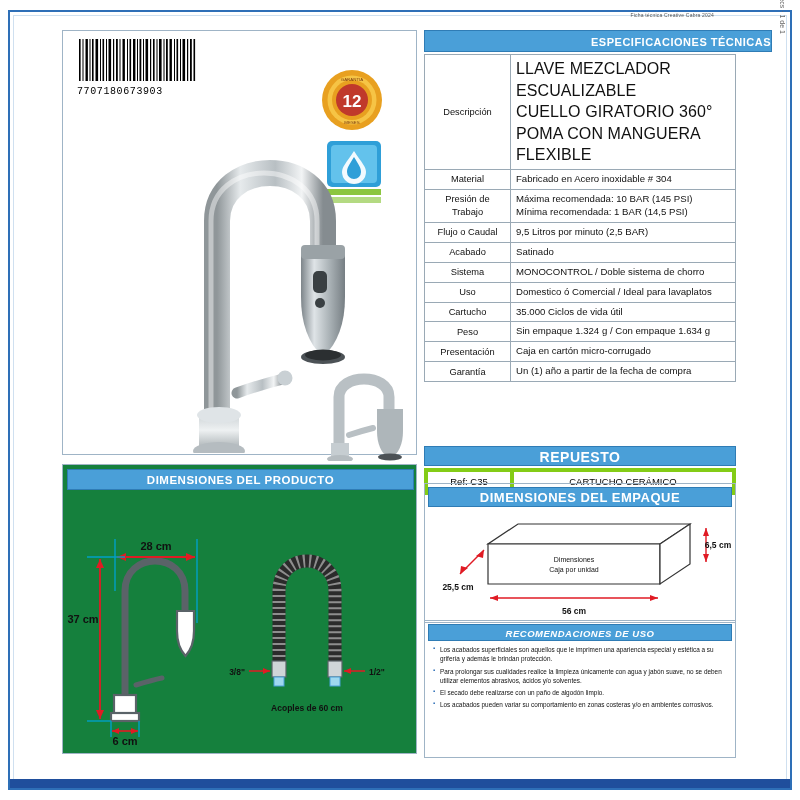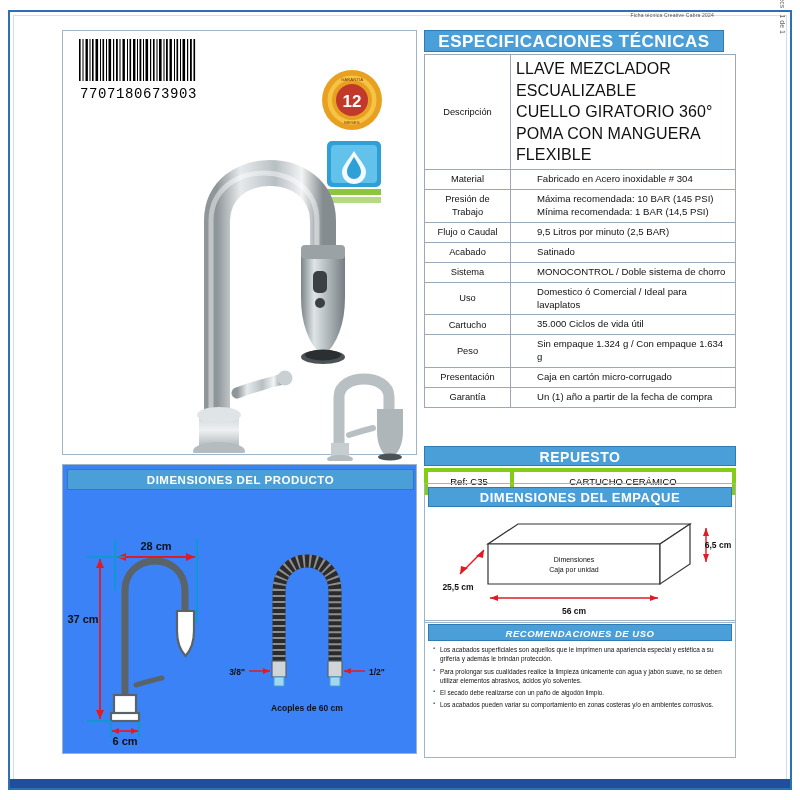--- a/index.html
+++ b/index.html
@@ -71,24 +71,24 @@
     background: #fff;
   }
   .barcode {
     position: absolute;
     left: 14px; top: 8px;
     width: 120px;
   }
   .barcode .bars { height: 42px; width: 120px; }
   .barcode .num {
     font-family: "Liberation Mono", monospace;
-    font-size: 14px;
+    font-size: 10px;
     letter-spacing: .6px;
     margin-top: 1px;
-    text-align: right;
+    text-align: left;
   }
   .seal-12 {
     position: absolute;
     left: 258px; top: 38px;
     width: 62px; height: 62px;
   }
   .seal-water {
     position: absolute;
     left: 262px; top: 108px;
     width: 58px; height: 66px;
@@ -103,40 +103,40 @@
     left: 250px; top: 320px;
     width: 115px; height: 110px;
   }
 
   
   .dims-panel {
     position: absolute;
     left: 62px; top: 464px;
     width: 355px; height: 290px;
     border: 1px solid #9fb4c6;
-    background: #3b82f6;
+    background: #15803d;
   }
   .dims-panel .bluebar {
     position: absolute;
     left: 4px; top: 4px;
     width: 347px; height: 21px;
     font-size: 11.5px;
     line-height: 21px;
   }
   .dims-svg { position: absolute; left: 4px; top: 30px; width: 347px; height: 250px; }
 
   
   .specs-panel {
     position: absolute;
     left: 424px; top: 30px;
     width: 312px; height: 410px;
   }
   .specs-panel .bluebar {
-    width: 300px; height: 22px;
-    font-size: 17px; line-height: 22px;
+    width: 348px; height: 22px;
+    font-size: 11px; line-height: 22px; text-align: right;
   }
   table.specs {
     width: 312px;
     border-collapse: collapse;
     table-layout: fixed;
     margin-top: 2px;
   }
   table.specs td {
     border: 1px solid #9aa9b5;
     padding: 3px 5px;
@@ -145,21 +145,21 @@
     color: #111;
     line-height: 1.35;
   }
   table.specs td.lbl {
     width: 86px;
     text-align: center;
     font-size: 9.3px;
   }
   table.specs td.val { font-size: 9.6px; }
   td.val .big { font-size: 16px; letter-spacing: .1px; display:block; }
-  td.val .ln { display: block; margin-left: 21px; }
+  td.val .ln { display: block; }
 
   .repuesto-panel {
     position: absolute;
     left: 424px; top: 446px;
     width: 312px;
   }
   .repuesto-panel .bluebar {
     width: 312px; height: 20px;
     font-size: 14px; line-height: 20px;
   }

